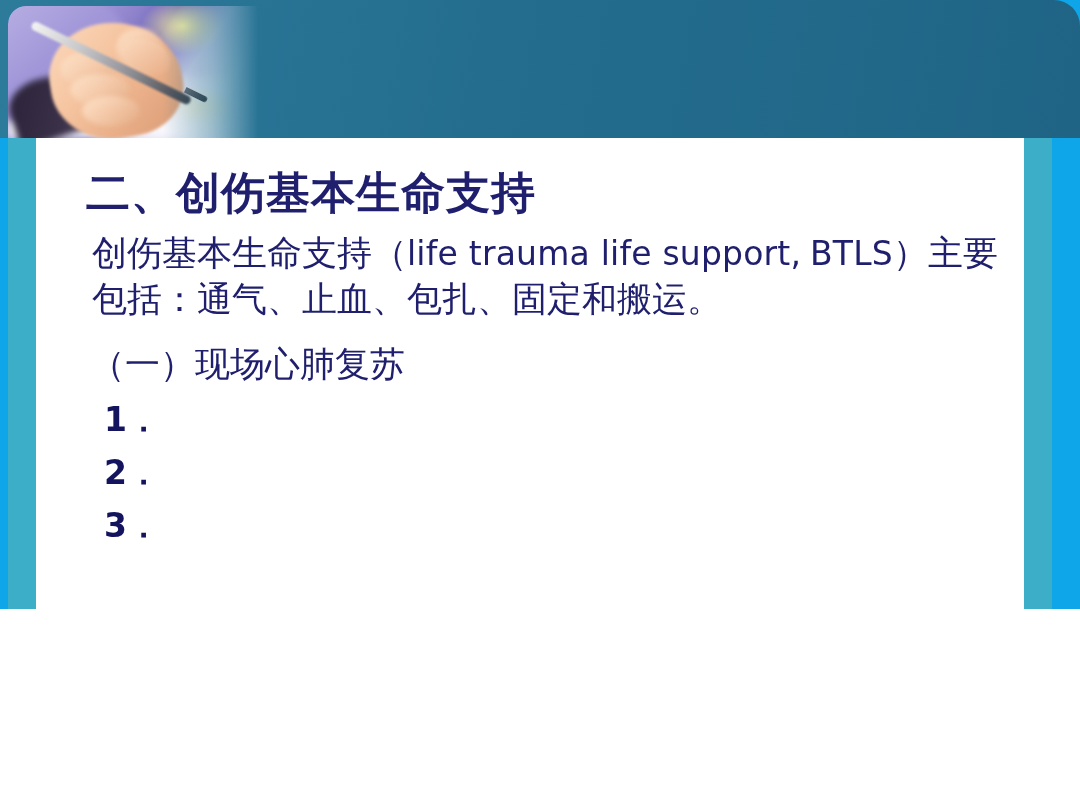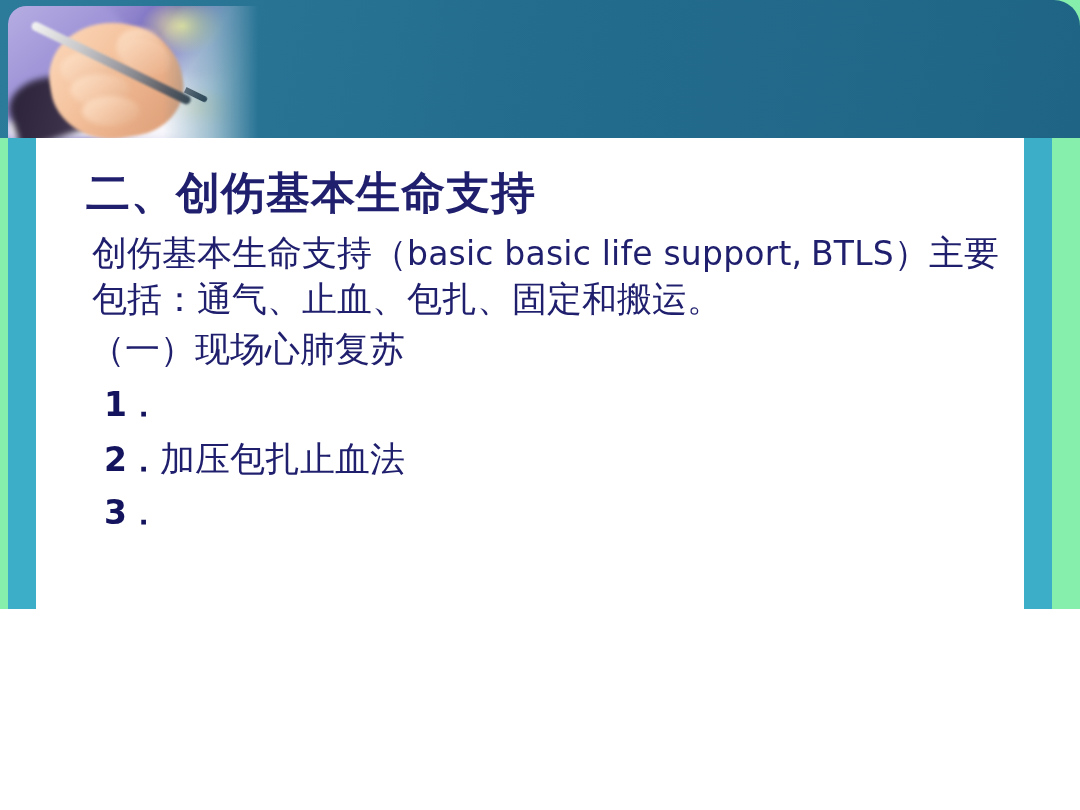--- a/index.html
+++ b/index.html
@@ -4,21 +4,21 @@
 <style>
   html, body {
     margin: 0;
     padding: 0;
     background: #ffffff;
   }
   .slide {
     position: relative;
     width: 1080px;
     height: 609px;
-    background: #86efac;
+    background: #0ea5e9;
     overflow: hidden;
     font-family: "Liberation Serif", "DejaVu Serif", serif;
   }
 
   
   .frame {
     position: absolute;
     left: 8px;
     top: 100px;
     width: 1044px;
@@ -175,21 +175,21 @@
   }
   .para .latin {
     font-family: "DejaVu Sans", "Liberation Sans", sans-serif;
     font-size: 33px;
     letter-spacing: 0.2px;
   }
   .sub-item {
     font-size: 35px;
     color: #1f1f6e;
     line-height: 1.34;
-    margin: 4px 0 0 42px;
+    margin: 19px 0 0 42px;
   }
   .num-list {
     list-style: none;
     margin: 10px 0 0 0;
     padding: 0;
   }
   .num-row {
     display: flex;
     align-items: baseline;
     margin: 10px 0 0 56px;
@@ -231,32 +231,31 @@
       <div class="photo-thumb"></div>
       <div class="photo-pen"></div>
       <div class="photo-pentip"></div>
     </div>
   </div>
 
   <div class="content">
 
     <h1 class="slide-title">二、创伤基本生命支持</h1>
 
-    <p class="para"><span>创伤基本生命支持（</span><span class="latin">basic basic life support,</span> <span class="latin">BTLS</span><span>）主要包括：通气、止血、包扎、固定和搬</span><span>运。</span></p>
+    <p class="para"><span>创伤基本生命支持（</span><span class="latin">life trauma life support,</span> <span class="latin">BTLS</span><span>）主要包括：通气、止血、包扎、固定和搬</span><span>运。</span></p>
 
     <div class="sub-item">（一）现场心肺复苏</div>
 
 
     <ul class="num-list">
       <li class="num-row">
         <span class="num-marker">1．</span>
       </li>
       <li class="num-row">
         <span class="num-marker">2．</span>
-        <span class="num-text">加压包扎止血法</span>
       </li>
       <li class="num-row">
         <span class="num-marker">3．</span>
       </li>
     </ul>
 
   </div>
 </div>
 
 </body></html>

